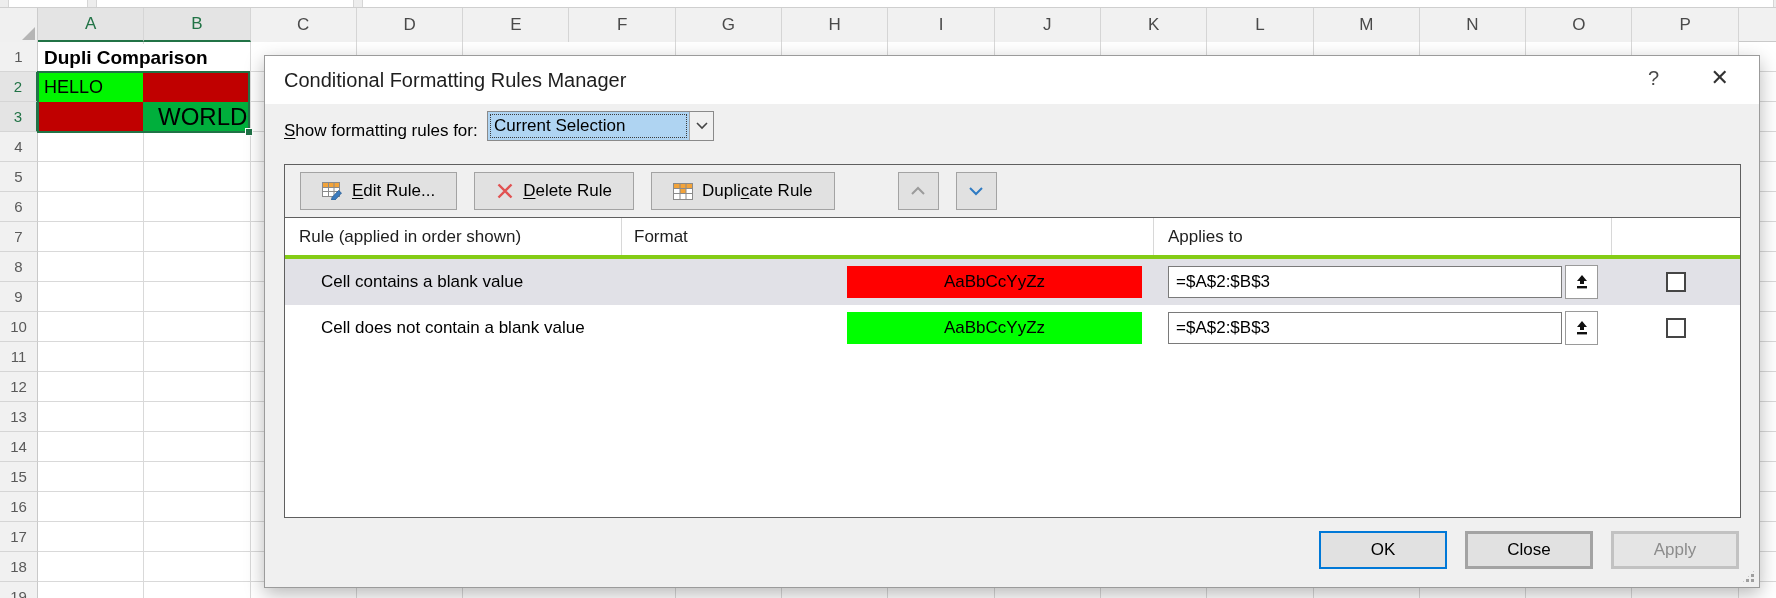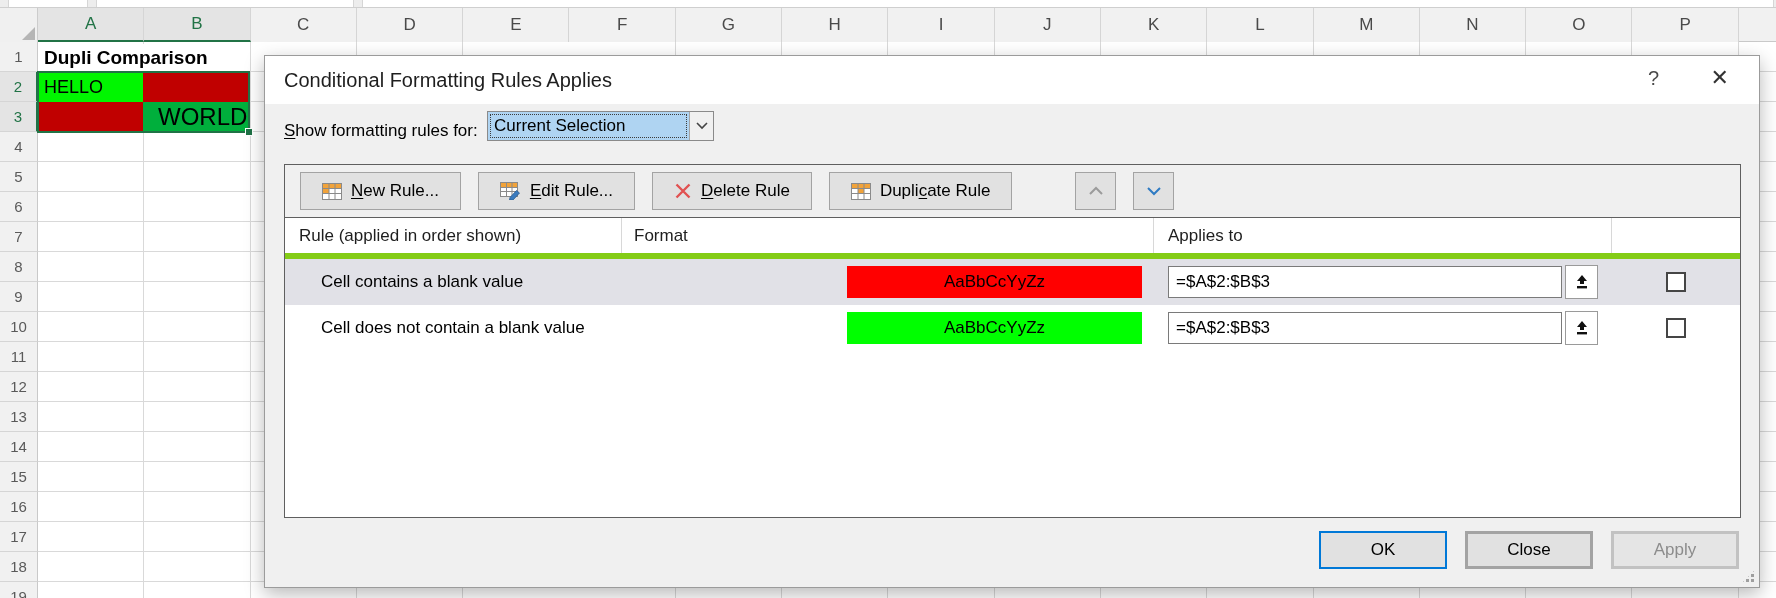--- a/index.html
+++ b/index.html
@@ -58,21 +58,21 @@
   .combo-btn{width:24px;background:#F0F0F0;border-left:1px solid #A5A5A5;display:flex;align-items:center;justify-content:center;}
 
   .panel{position:absolute;left:19px;top:108px;width:1457px;height:354px;background:#fff;border:1px solid #5F5F5F;}
   .toolbar{height:53px;background:#F0F0F0;border-bottom:1px solid #5F5F5F;display:flex;align-items:center;padding-left:15px;gap:17px;}
   .tbtn{height:38px;background:#E1E1E1;border:1px solid #A3A3A3;font-size:17px;color:#000;
     display:flex;align-items:center;gap:9px;padding:0 21px;font-family:inherit;}
   .chev{width:41px;padding:0;justify-content:center;}
   .chev-up{margin-left:46px;}
   .u{text-decoration:underline;text-underline-offset:2px;}
 
-  .thead{display:flex;height:41px;align-items:stretch;font-size:17px;color:#1E1E1E;border-bottom:6px solid #84cc16;}
+  .thead{display:flex;height:41px;align-items:stretch;font-size:17px;color:#1E1E1E;border-bottom:4px solid #84cc16;}
   .thead .hc{display:flex;align-items:center;}
   .hc1{width:337px;padding-left:14px;border-right:1px solid #D8D8D8;}
   .hc2{width:532px;padding-left:12px;border-right:1px solid #D8D8D8;}
   .hc3{width:458px;padding-left:14px;border-right:1px solid #D8D8D8;}
   .hc4{flex:1;justify-content:center;}
 
   .rrow{display:flex;height:46px;align-items:center;}
   .rrow.sel{background:#E1E1E7;}
   .rname{width:337px;padding-left:36px;font-size:17px;}
   .rfmt{width:532px;display:flex;}
@@ -225,48 +225,39 @@
   <div class="cell a2" style="background: rgb(0, 246, 0);">HELLO</div>
   <div class="cell b2" style="background: rgb(192, 0, 0);"></div>
   <div class="cell a3" style="background: rgb(192, 0, 0);"></div>
   <div class="cell b3" style="background: rgb(0, 175, 60);">WORLD</div>
   <div class="selbox">
     <i class="handle"></i>
   </div>
 
   <div class="dialog">
     <div class="dlg-title">
-      <span>Conditional Formatting Rules Applies</span>
+      <span>Conditional Formatting Rules Manager</span>
       <span class="help">?</span>
       <span class="close">✕</span>
     </div>
 
     <div class="rules-for">
       <span><span></span><span class="u">S</span><span>how formatting rules for:</span></span>
     </div>
     <div class="combo">
       <div class="combo-val">Current Selection</div>
       <div class="combo-btn">
         <svg width="12" height="8" viewBox="0 0 12 8">
             <path d="M1 1 L6 6 L11 1" stroke="#444" fill="none" stroke-width="1.6"></path>
           </svg>
       </div>
     </div>
 
     <div class="panel">
       <div class="toolbar">
-        <button class="tbtn">
-          <svg width="20" height="17" viewBox="0 0 20 17">
-            <rect x="0.5" y="0.5" width="19" height="16" fill="#fff" stroke="#8A8A8A"></rect>
-            <rect x="1" y="1" width="18" height="4" fill="#F2A33A"></rect>
-            <rect x="1" y="5" width="6" height="5" fill="#F2A33A"></rect>
-            <path d="M7 1 V16 M13 1 V16 M1 5.5 H19 M1 10.5 H19" stroke="#8A8A8A" stroke-width="1" fill="none"></path>
-          </svg>
-          <span><span></span><span class="u">N</span><span>ew Rule...</span></span>
-        </button>
         <button class="tbtn">
           <svg width="21" height="18" viewBox="0 0 21 18">
             <rect x="0.5" y="0.5" width="17" height="14" fill="#fff" stroke="#8A8A8A"></rect>
             <rect x="1" y="1" width="16" height="4" fill="#F2A33A"></rect>
             <path d="M6.5 1 V14 M12 1 V14 M1 5.5 H17 M1 9.5 H17" stroke="#8A8A8A" stroke-width="1" fill="none"></path>
             <path d="M10 15.5 L16.5 8.5 L19.5 11 L13 18 L9.5 18 Z" fill="#3B7BBE" stroke="#2A5E93" stroke-width="0.8"></path>
           </svg>
           <span><span></span><span class="u">E</span><span>dit Rule...</span></span>
         </button>
         <button class="tbtn">

